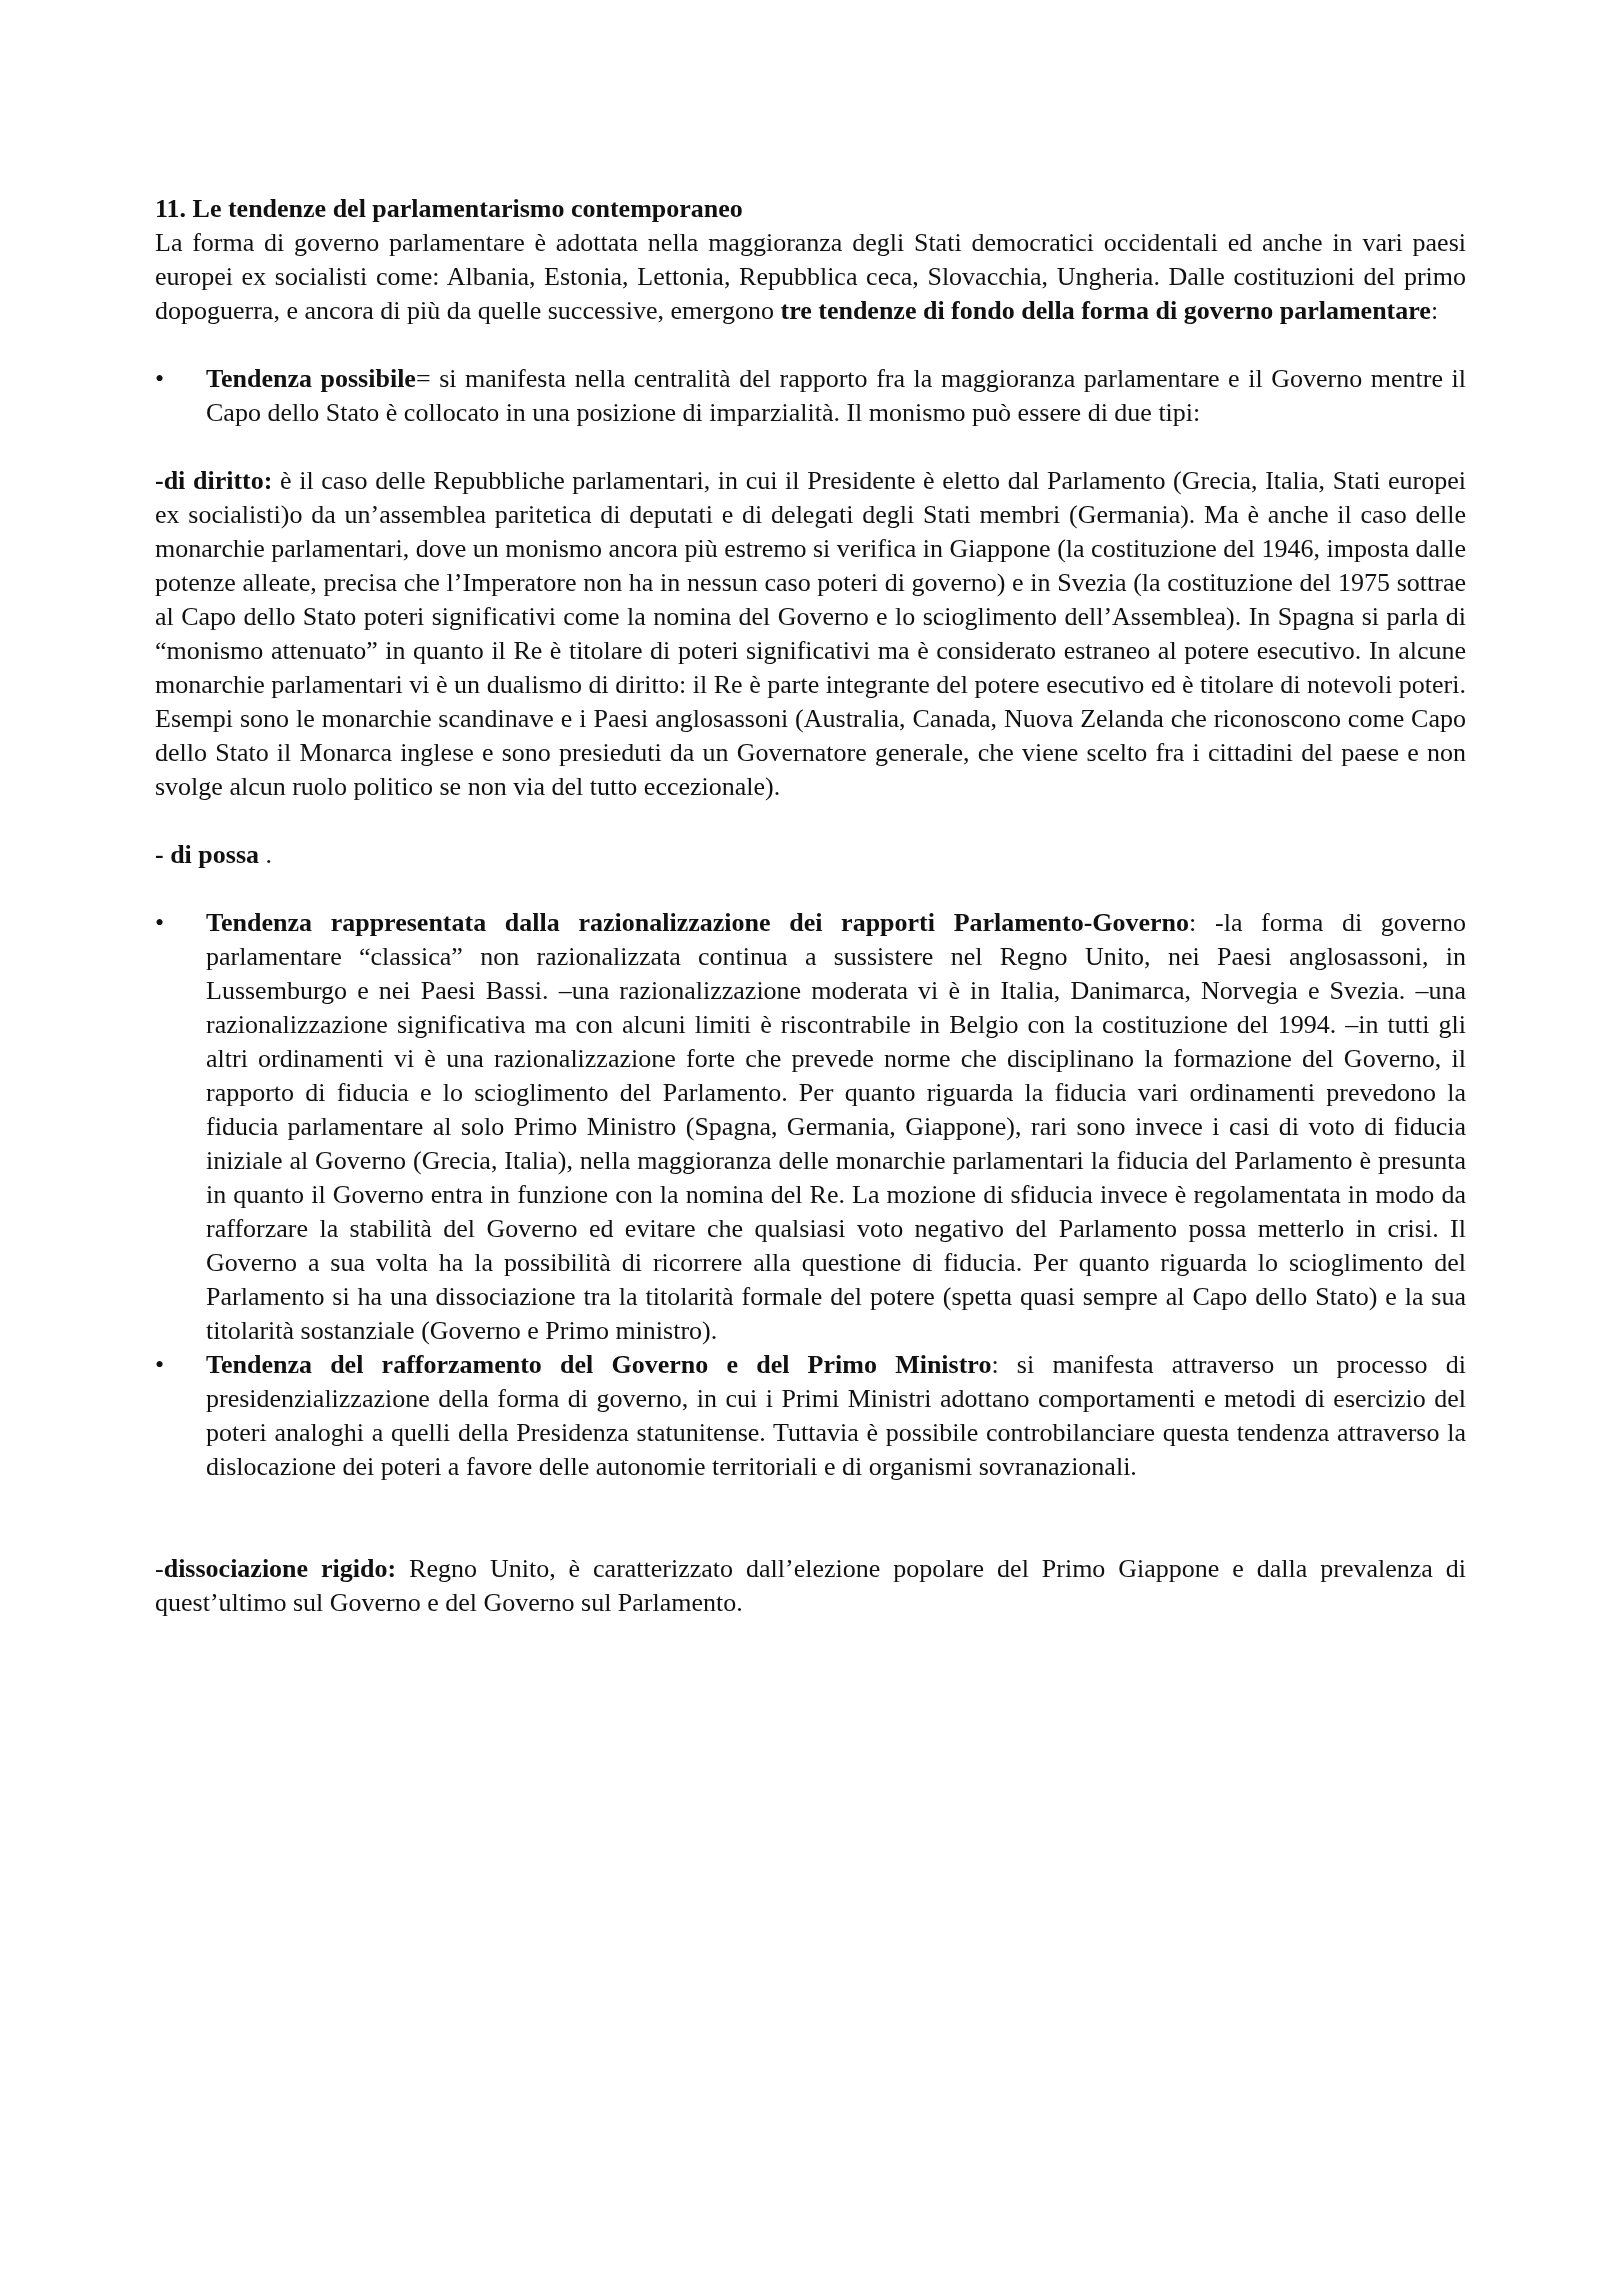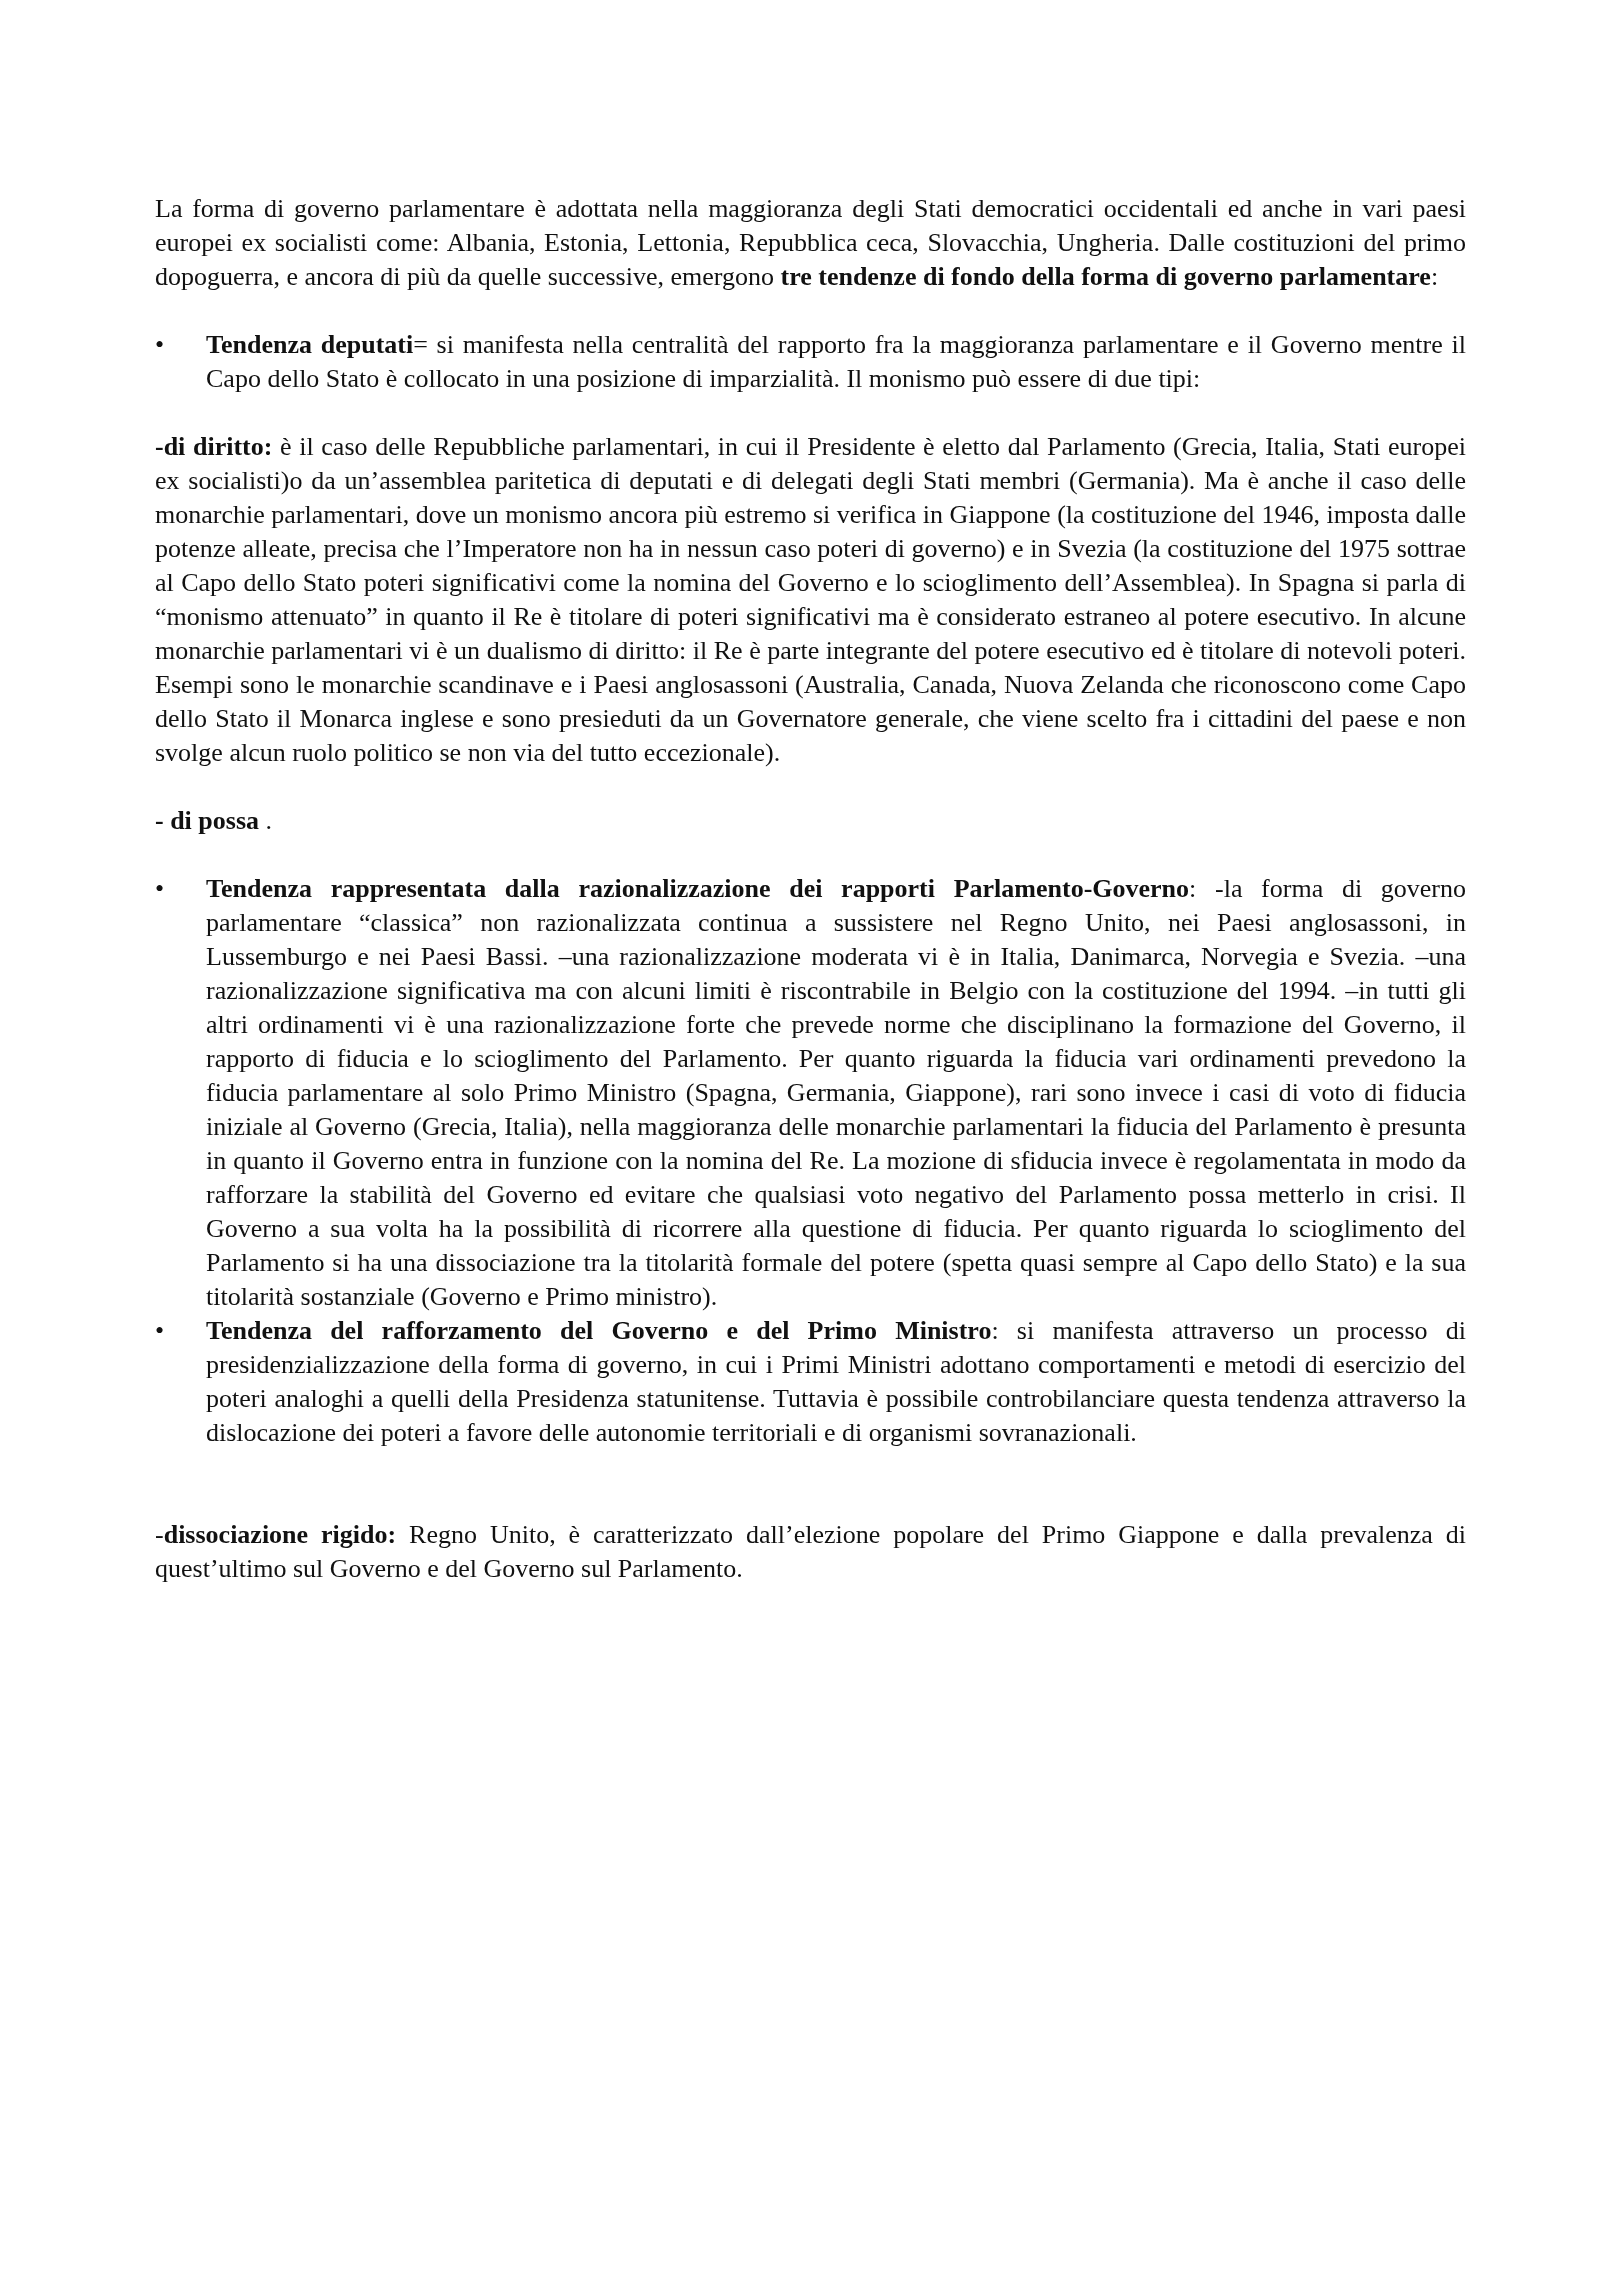--- a/index.html
+++ b/index.html
@@ -29,28 +29,29 @@
       width: 19.6px;
       text-align: left;
     }
     b { font-weight: bold; }
   </style>
 </head>
 <body>
 
 <div class="page">
 
+  <p class="title">11. Le tendenze del parlamentarismo contemporaneo</p>
 
   <p><span>La forma di governo parlamentare è adottata nella maggioranza degli Stati democratici occidentali ed anche in vari paesi europei ex socialisti come: Albania, Estonia, Lettonia, Repubblica ceca, Slovacchia, Ungheria. Dalle costituzioni del primo dopoguerra, e ancora di più da quelle successive, emergono </span><b>tre tendenze di fondo della forma di governo parlamentare</b><span>:</span></p>
 
   <div class="gap"></div>
 
   <div class="bullet">
     <span class="dot">•</span>
-    <p><b>Tendenza deputati</b><span>= si manifesta nella centralità del rapporto fra la maggioranza parlamentare e il Governo mentre il Capo dello Stato è collocato in una posizione di imparzialità. Il monismo può essere di due tipi:</span></p>
+    <p><b>Tendenza possibile</b><span>= si manifesta nella centralità del rapporto fra la maggioranza parlamentare e il Governo mentre il Capo dello Stato è collocato in una posizione di imparzialità. Il monismo può essere di due tipi:</span></p>
   </div>
 
   <div class="gap"></div>
 
   <p><b>-di diritto:</b><span> è il caso delle Repubbliche parlamentari, in cui il Presidente è eletto dal Parlamento (Grecia, Italia, Stati europei ex socialisti)o da un’assemblea paritetica di deputati e di delegati degli Stati membri (Germania). Ma è anche il caso delle monarchie parlamentari, dove un monismo ancora più estremo si verifica in Giappone (la costituzione del 1946, imposta dalle potenze alleate, precisa che l’Imperatore non ha in nessun caso poteri di governo) e in Svezia (la costituzione del 1975 sottrae al Capo dello Stato poteri significativi come la nomina del Governo e lo scioglimento dell’Assemblea). In Spagna si parla di “monismo attenuato” in quanto il Re è titolare di poteri significativi ma è considerato estraneo al potere esecutivo. In alcune monarchie parlamentari vi è un dualismo di diritto: il Re è parte integrante del potere esecutivo ed è titolare di notevoli poteri. Esempi sono le monarchie scandinave e i Paesi anglosassoni (Australia, Canada, Nuova Zelanda che riconoscono come Capo dello Stato il Monarca inglese e sono presieduti da un Governatore generale, che viene scelto fra i cittadini del paese e non svolge alcun ruolo politico  se non via del tutto eccezionale).</span></p>
 
   <div class="gap"></div>
 
   <p><b>- di possa</b><span> .</span></p>
 

